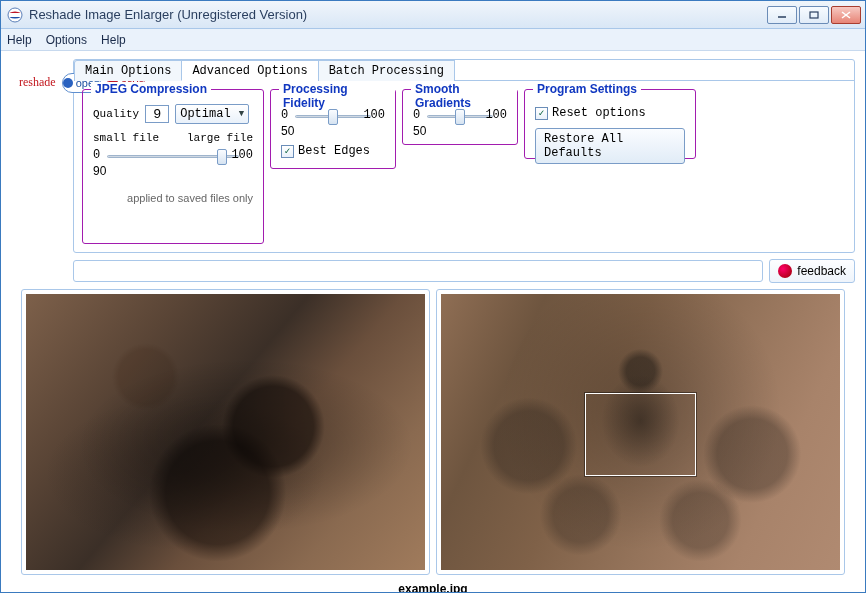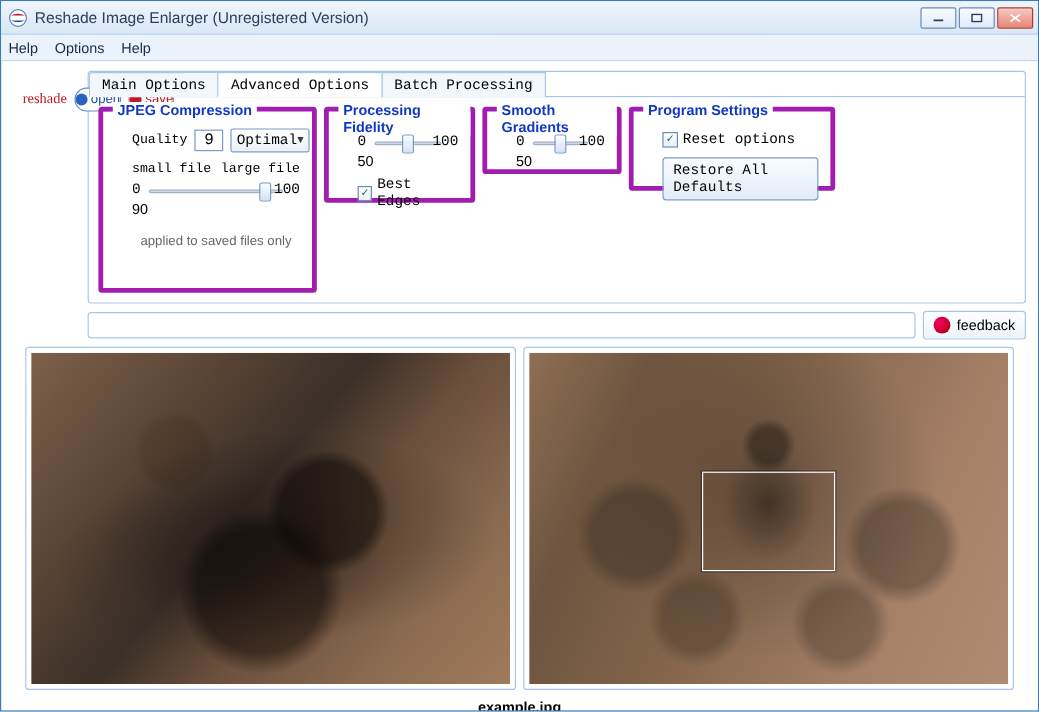--- a/index.html
+++ b/index.html
@@ -47,41 +47,41 @@
   
   .mainpanel { margin-left:62px; border:1px solid #a9c7e9; border-radius:3px; background:#fff; }
   
   .tabs { display:flex; border-bottom:1px solid #a9c7e9; height:22px; margin-top:-1px;}
   .tab { padding:3px 10px; border:1px solid #a9c7e9; border-bottom:none; background:#f2f7fc;
     font-family:"Courier New",monospace; font-size:12px; margin-right:-1px; cursor:pointer; position:relative; top:1px;}
   .tab.active { background:#fff; border-bottom:1px solid #fff; }
   .tab:first-child { border-top-left-radius:3px; }
   
   .groups { display:flex; gap:6px; padding:8px; align-items:flex-start;}
-  .group { border:4px solid #a21caf; border-radius:3px; padding:8px 10px 10px 24px; position:relative;}
+  .group { border:1px solid #a21caf; border-radius:3px; padding:8px 10px 10px 10px; position:relative;}
   .group .legend { position:absolute; top:-8px; left:8px; background:#fff; padding:0 4px;
     color:#1138c0; font-weight:bold; font-size:12px;}
   .group.jpeg { width:182px; height:155px;}
   .group.fidelity { width:126px; height:80px;}
   .group.smooth { width:116px; height:56px;}
   .group.settings { width:172px; height:70px;}
   .mono { font-family:"Courier New",monospace; font-size:11px; }
   .row { display:flex; align-items:center; gap:6px; }
   .qinput { width:24px; height:18px; border:1px solid #7a9cc7; text-align:center; font-family:"Courier New",monospace;}
   .combo { width:74px; height:20px; border:1px solid #7a9cc7; border-radius:2px; background:linear-gradient(#fff,#e9f1fa);
     display:flex; align-items:center; justify-content:space-between; padding:0 4px; font-family:"Courier New",monospace; cursor:pointer;}
   .combo .arrow{ font-size:9px; color:#344;}
   
   .slider { position:relative; height:16px; }
   .slider .track { position:absolute; left:14px; right:14px; top:7px; height:3px; background:#cfd8e3; border:1px solid #9fb4cc; border-radius:2px;}
   .slider .thumb { position:absolute; top:1px; width:10px; height:16px; background:linear-gradient(#fafcff,#d6e3f1);
     border:1px solid #7a9cc7; border-radius:2px; cursor:pointer;}
   .slider .lab { position:absolute; top:0; font-family:"Courier New",monospace; font-size:12px;}
   .slider .lab.left{ left:0;} .slider .lab.right{ right:0;}
-  .hint { color:#666; font-size:11px; text-align:center; margin-top:14px;}
+  .hint { color:#666; font-size:11px; text-align:right; margin-top:14px;}
   .checkbox { display:flex; align-items:center; gap:4px; font-family:"Courier New",monospace; cursor:pointer;}
   .cb { width:13px;height:13px;border:1px solid #6a8db8;background:linear-gradient(#fff,#e8f0fa);
     display:flex;align-items:center;justify-content:center;font-size:10px;color:#164; font-weight:bold;}
   .button { border:1px solid #7a9cc7; background:linear-gradient(#fafcff,#e1ecf7); border-radius:3px;
     padding:3px 8px; font-family:"Courier New",monospace; cursor:pointer;}
   
   .belowbar { display:flex; align-items:center; margin:6px 0 6px 62px; gap:6px;}
   .longfield { flex:1; height:22px; border:1px solid #a9c7e9; border-radius:3px; background:#fff;}
   .feedback { height:24px; border:1px solid #a9c7e9; border-radius:3px; background:linear-gradient(#fdfeff,#eef4fb);
     display:flex; align-items:center; gap:5px; padding:0 8px; font-weight:normal; cursor:pointer;}

